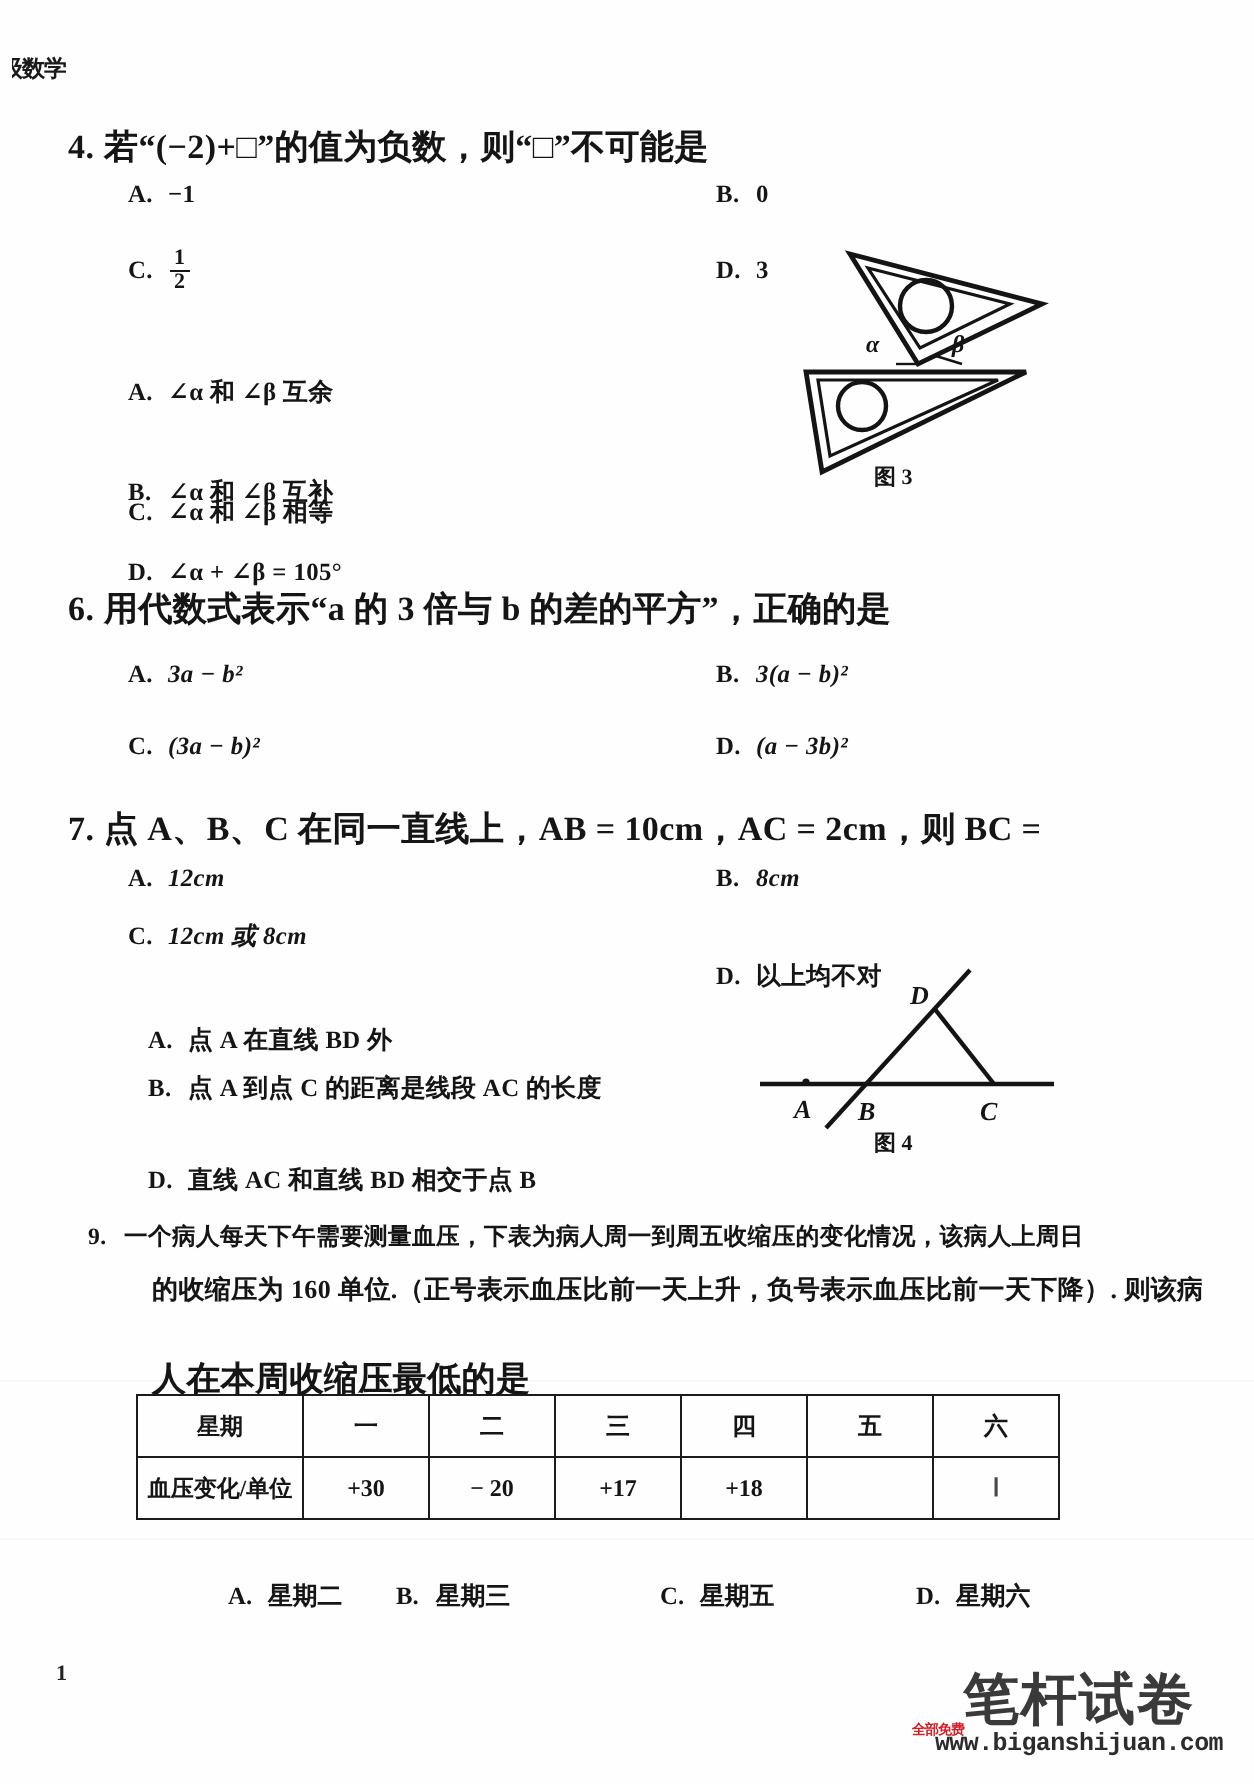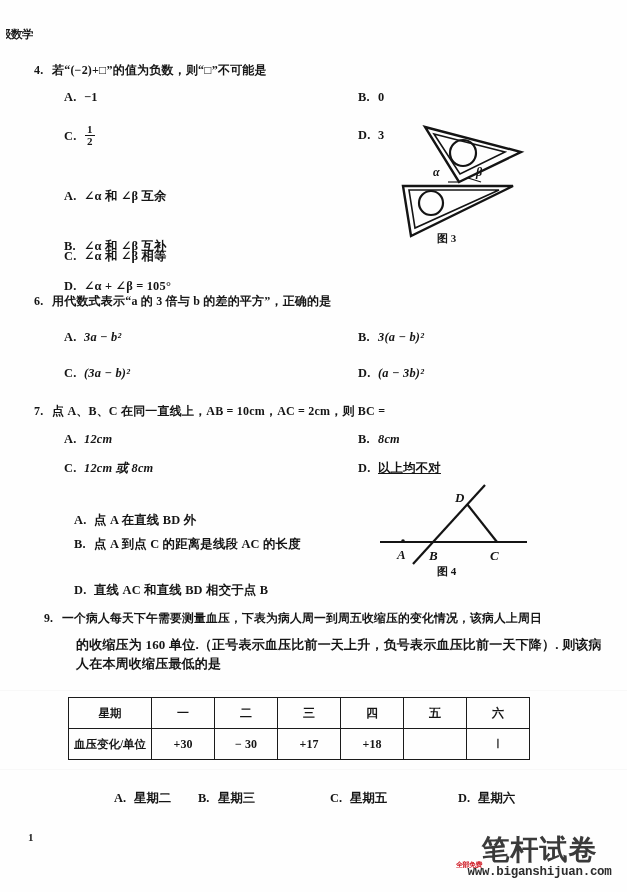--- a/index.html
+++ b/index.html
@@ -29,21 +29,21 @@
     top: 27px;
     font-size: 11.5px;
     font-weight: bold;
     letter-spacing: -0.5px;
     color: #1a1a1a;
     clip-path: inset(0 0 0 6px);
   }
 
   .q {
     position: absolute;
-    font-size: 12px;
+    font-size: 17px;
     font-weight: bold;
     color: #151515;
     white-space: nowrap;
     letter-spacing: 0.2px;
   }
   .q-num {
     display: inline-block;
     width: 18px;
   }
   .stem {
@@ -274,21 +274,21 @@
   </div>
   <div class="opt" style="left:64px; top:432px;">
     <span class="opt-key">A.</span><span class="ital">12cm</span>
   </div>
   <div class="opt" style="left:358px; top:432px;">
     <span class="opt-key">B.</span><span class="ital">8cm</span>
   </div>
   <div class="opt" style="left:64px; top:460px;">
     <span class="opt-key">C.</span><span class="ital">12cm 或 8cm</span>
   </div>
-  <div class="opt" style="left:358px; top:460px;text-decoration:underline;">
+  <div class="opt" style="left:358px; top:480px;">
     <span class="opt-key">D.</span><span>以上均不对</span>
   </div>
 
   <div class="opt" style="left:74px; top:512px;">
     <span class="opt-key">A.</span><span>点 A 在直线 BD 外</span>
   </div>
   <div class="opt" style="left:74px; top:536px;">
     <span class="opt-key">B.</span><span>点 A 到点 C 的距离是线段 AC 的长度</span>
   </div>
   <div class="opt" style="left:74px; top:582px;">
@@ -313,39 +313,39 @@
     </svg>
   </div>
   <div class="fig-cap" style="left:437px; top:564px;">图 4</div>
 
   <div class="q" style="left:44px; top:611px; font-size:11.8px;">
     <span class="q-num">9.</span><span class="stem">一个病人每天下午需要测量血压，下表为病人周一到周五收缩压的变化情况，该病人上周日</span>
   </div>
   <div class="q" style="left:76px; top:636px; font-size:13px;">
     <span class="stem">的收缩压为 160 单位.（正号表示血压比前一天上升，负号表示血压比前一天下降）. 则该病</span>
   </div>
-  <div class="q" style="left:76px; top:655px; font-size:13px;">
+  <div class="q" style="left:76px; top:678px; font-size:17px;">
     <span class="stem">人在本周收缩压最低的是</span>
   </div>
 
   <table class="bp-table">
     <tbody>
       <tr>
         <td class="lbl">星期</td>
         <td class="cell">一</td>
         <td class="cell">二</td>
         <td class="cell">三</td>
         <td class="cell">四</td>
         <td class="cell">五</td>
         <td class="cell">六</td>
       </tr>
       <tr>
         <td class="lbl">血压变化/单位</td>
         <td class="cell">+30</td>
-        <td class="cell">− 30</td>
+        <td class="cell">− 20</td>
         <td class="cell">+17</td>
         <td class="cell">+18</td>
         <td class="cell"></td>
         <td class="cell faint">ا</td>
       </tr>
     </tbody>
   </table>
 
   <div class="ans-row">
     <span class="a" style="left:78px;margin-left:36px;">

